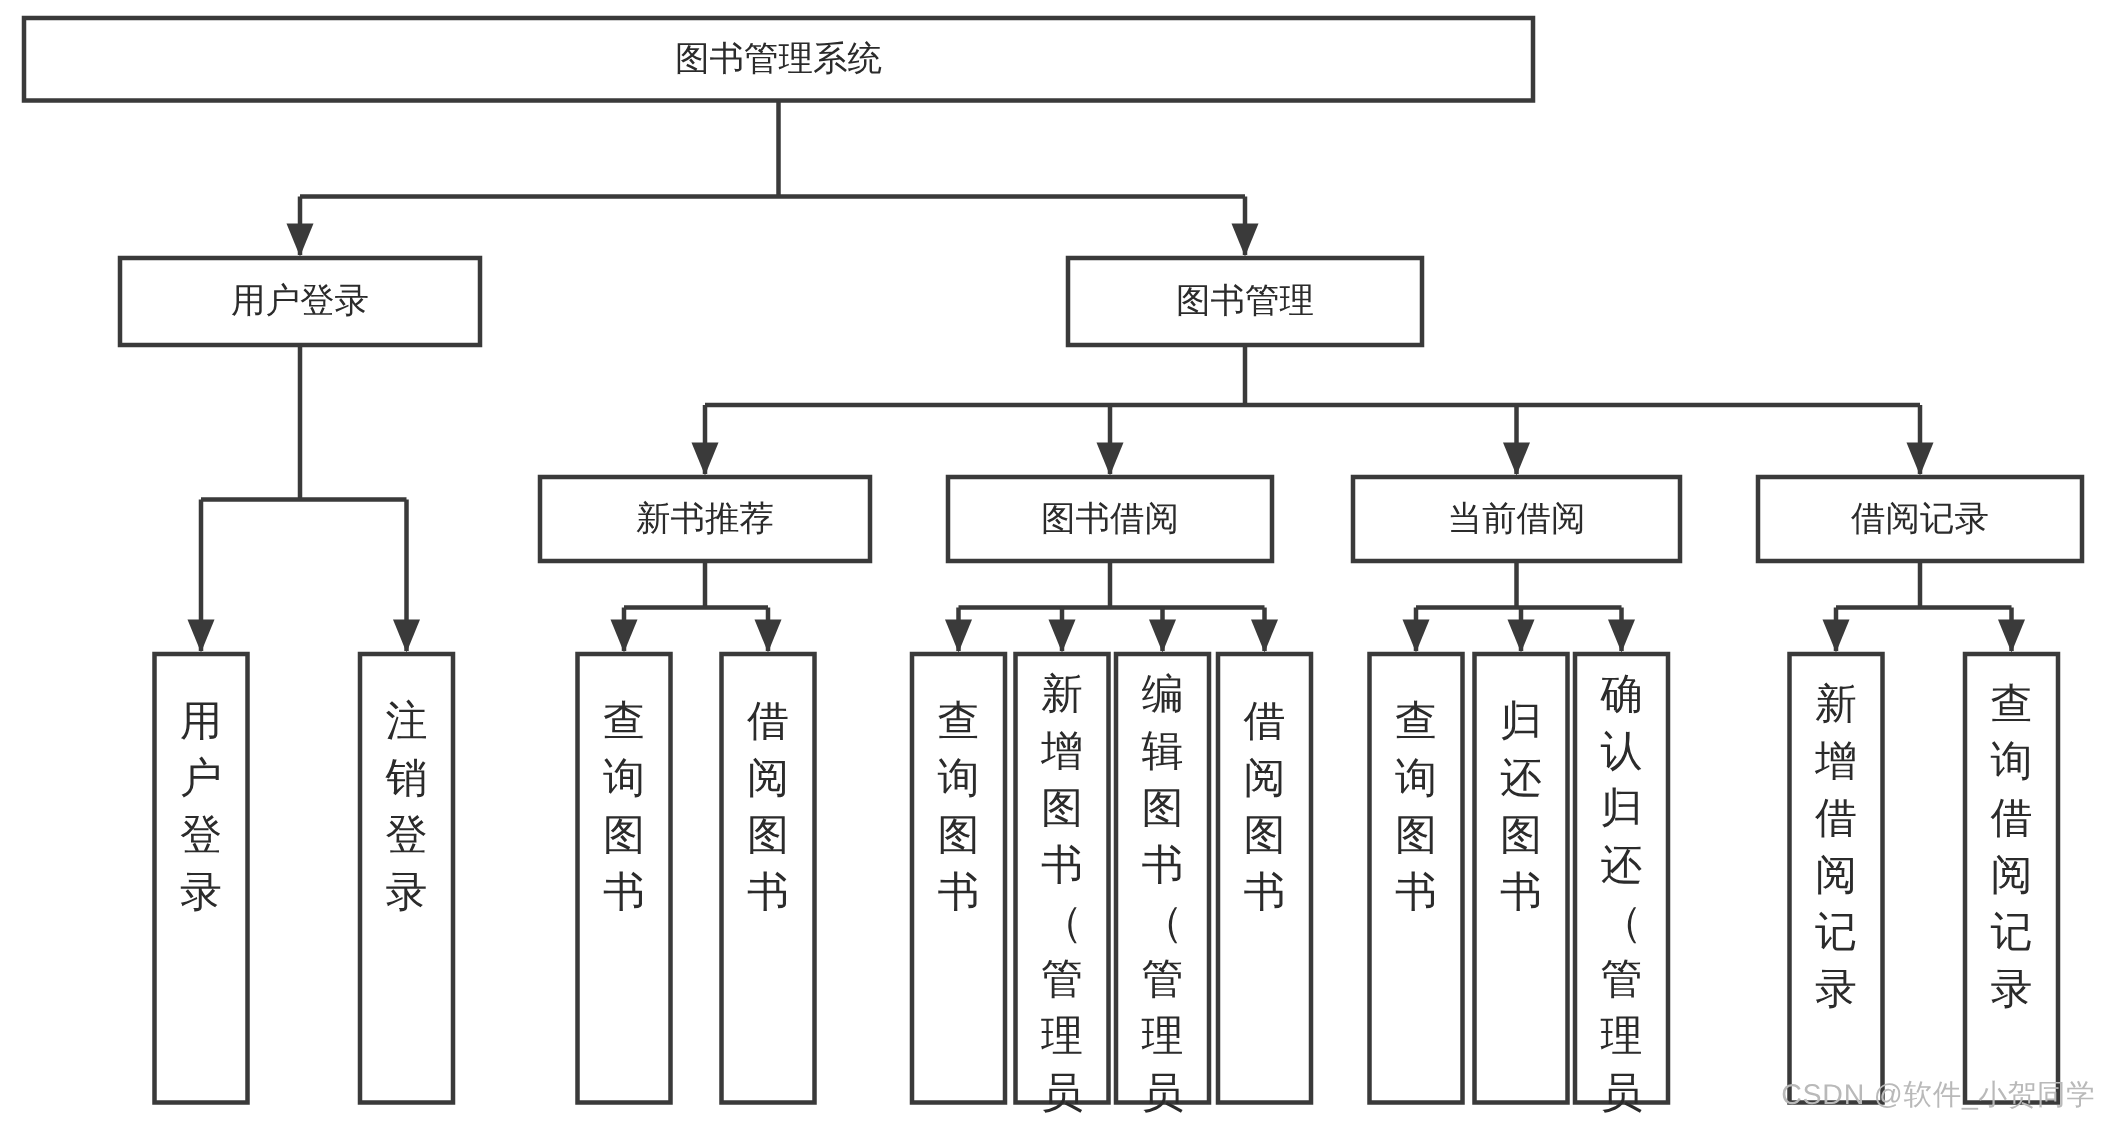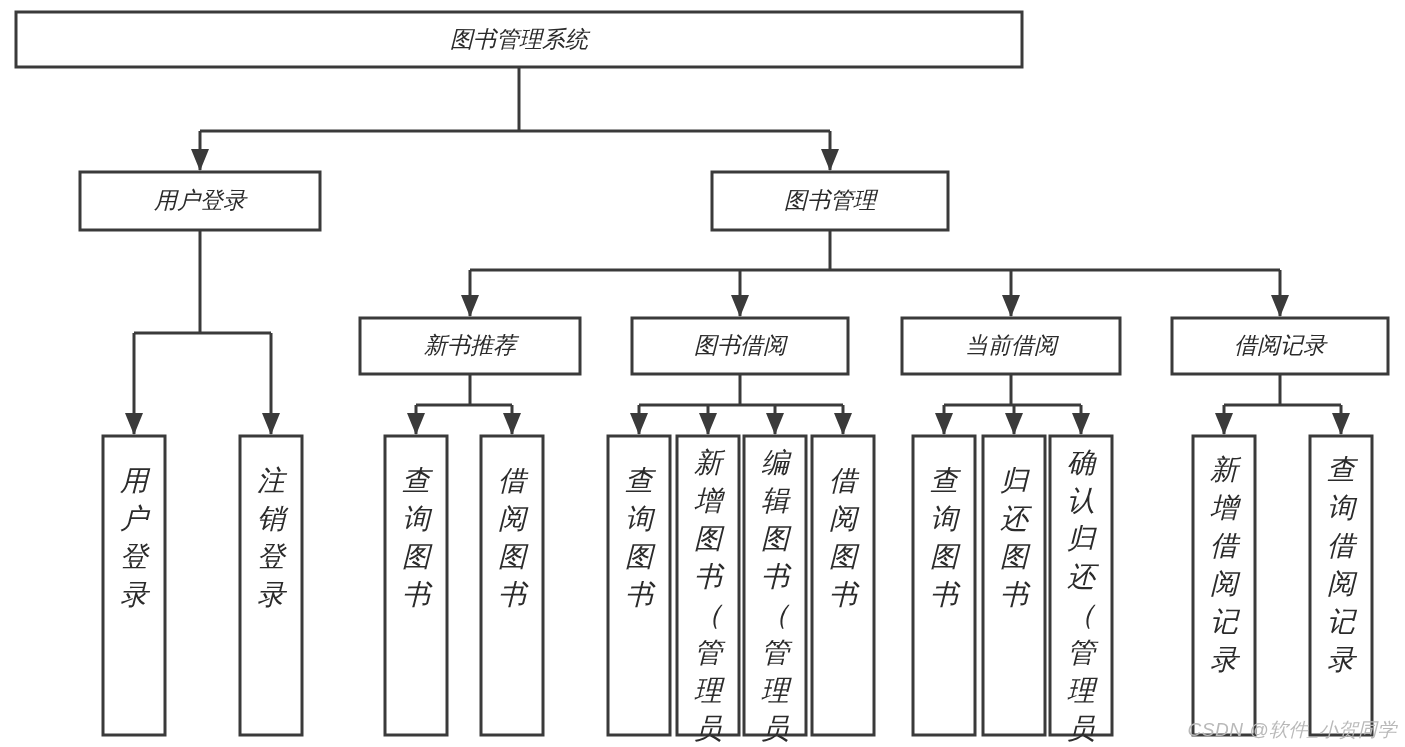--- a/index.html
+++ b/index.html
@@ -1,20 +1,20 @@
 <!DOCTYPE html>
 <html><head>
 <meta charset="utf-8">
 <style>
   html,body{margin:0;padding:0;background:#ffffff;}
   body{
     font-family:"Liberation Sans","DejaVu Sans",sans-serif;
     width:1405px;height:747px;overflow:hidden;position:relative;
   }
-  #diagram-root{position:relative;width:1405px;height:747px;background:#fff;font-style:italic;}
+  #diagram-root{position:relative;width:1405px;height:747px;background:#fff;}
   svg#tree-svg{position:absolute;left:0;top:0;width:1405px;height:747px;display:block;}
   .node-box{fill:#ffffff;stroke:#3a3a3a;stroke-width:3;}
   .edge{fill:none;stroke:#3a3a3a;stroke-width:3;stroke-linecap:butt;}
   .arrow-head{fill:#3a3a3a;stroke:none;}
   .node-label{
     font-family:"Liberation Sans","DejaVu Sans",sans-serif;
     fill:#2b2b2b;font-size:23px;text-anchor:middle;dominant-baseline:middle;
   }
   .leaf-char{
     font-family:"Liberation Sans","DejaVu Sans",sans-serif;

